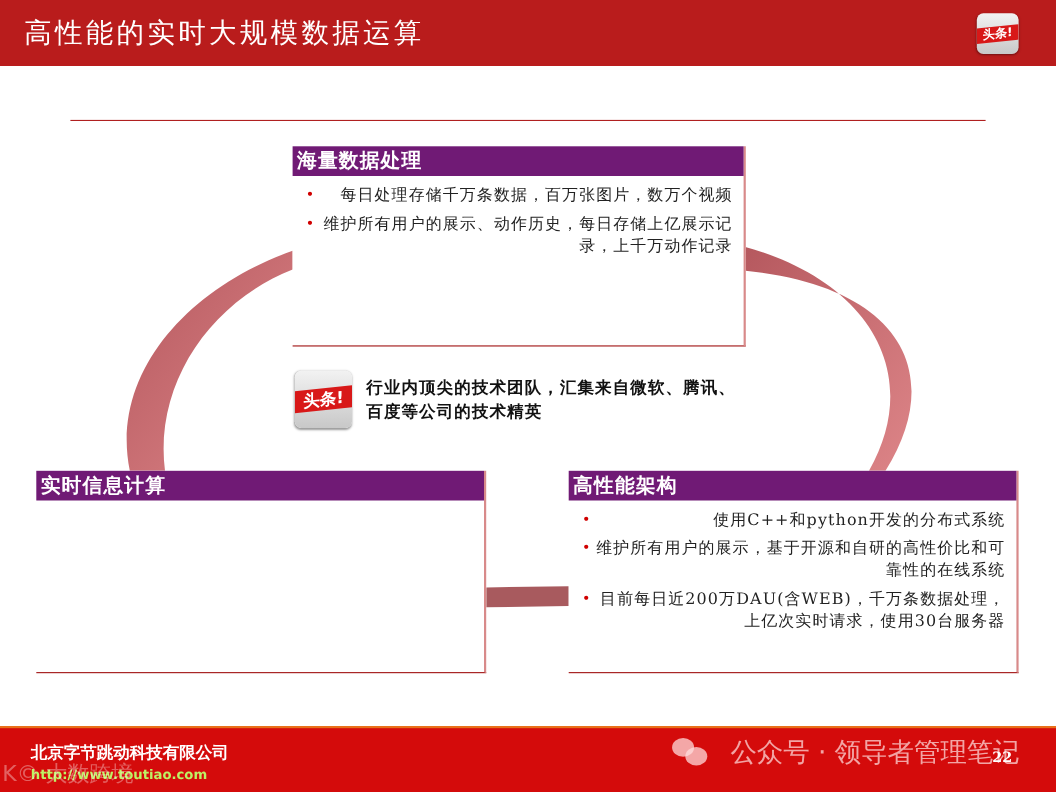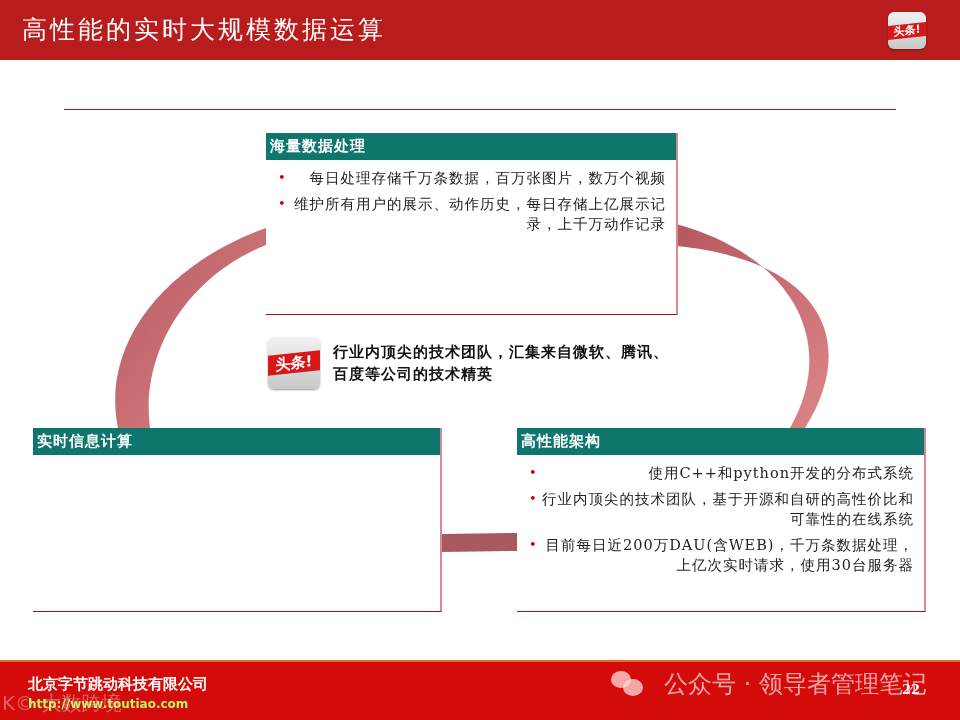--- a/index.html
+++ b/index.html
@@ -10,21 +10,21 @@
                   font-family: "DejaVu Serif", serif; }
   .logo { position:absolute; border-radius:6px; background:linear-gradient(#f2f2f2,#c8c8c8);
           box-shadow:0 1px 2px rgba(0,0,0,0.4); overflow:hidden; }
   .logo .ribbon { position:absolute; left:0; right:0; background:#d81818; color:#fff; font-weight:bold;
                   font-family:"DejaVu Sans", sans-serif; text-align:center; transform:skewY(-6deg); }
   .logo-header { left:888px; top:12px; width:38px; height:37px; }
   .logo-header .ribbon { top:12px; height:14px; font-size:11px; line-height:14px; }
   .divider { position:absolute; left:64px; top:109px; width:832px; height:1px; background:#b02020; }
   svg.ring { position:absolute; left:0; top:0; }
   .card { position:absolute; background:#ffffff; border-right:2px solid #d88a8a; border-bottom:1px solid #a01010; }
-  .card-head { background:#0f766e; color:#ffffff; font-weight:bold; font-size:15px; height:27px; line-height:27px;
+  .card-head { background:#701a75; color:#ffffff; font-weight:bold; font-size:18px; height:27px; line-height:27px;
                padding-left:4px; letter-spacing:1px; }
   .card ul { list-style:none; margin:0; padding:8px 10px 0 12px; }
   .card li { position:relative; padding-left:9px; font-size:14.5px; line-height:20px; color:#222; margin-bottom:6px; letter-spacing:1px;text-align:right; }
   .card li::before { content:"•"; position:absolute; left:0; top:0; color:#d00000; font-size:13px; }
   .card-top { left:266px; top:133px; width:410px; height:181px; }
   .card-left { left:33px; top:428px; width:407px; height:183px; }
   .card-right { left:517px; top:428px; width:407px; height:183px; }
   .center-logo { left:268px; top:337px; width:52px; height:52px; }
   .center-logo .ribbon { top:16px; height:20px; font-size:15px; line-height:20px; }
   .center-text { position:absolute; left:333px; top:341px; width:340px; font-size:15px; line-height:22px; font-weight:bold; color:#111; letter-spacing:1px; }
@@ -78,21 +78,21 @@
 <div class="center-text">行业内顶尖的技术团队，汇集来自微软、腾讯、百度等公司的技术精英</div>
 
 <div class="card card-left">
   <div class="card-head">实时信息计算</div>
 </div>
 
 <div class="card card-right">
   <div class="card-head">高性能架构</div>
   <ul>
     <li>使用C++和python开发的分布式系统</li>
-    <li>行业内顶尖的技术团队，基于开源和自研的高性价比和可靠性的在线系统</li>
+    <li>维护所有用户的展示，基于开源和自研的高性价比和可靠性的在线系统</li>
     <li>目前每日近200万DAU(含WEB)，千万条数据处理，上亿次实时请求，使用30台服务器</li>
   </ul>
 </div>
 
 <div class="footer">
   <div class="company">北京字节跳动科技有限公司</div>
   <div class="url">http://www.toutiao.com</div>
   <div class="wm-left">K© 大数跨境</div>
   <div class="wm-right">
     <div class="wechat-icon">

